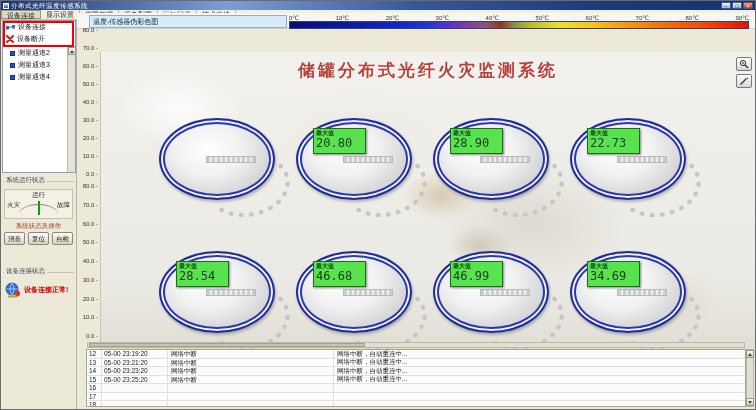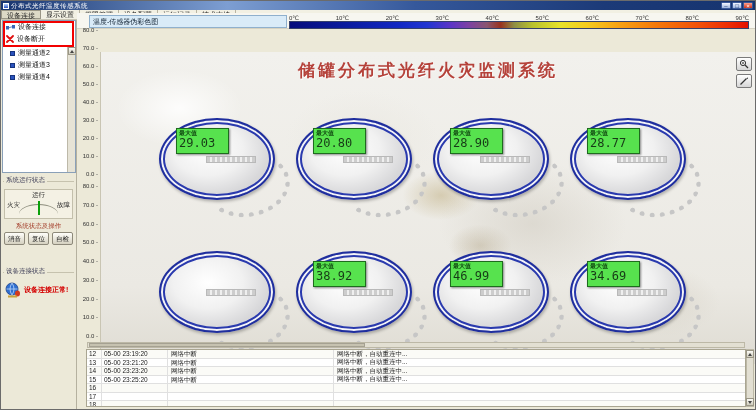--- a/index.html
+++ b/index.html
@@ -257,24 +257,20 @@
     </div>
 
   <div class="plot">
     <div class="plot-title">储罐分布式光纤火灾监测系统</div>
     <div class="tank-grid">
 
     <div class="tank">
         <span class="tank-arc"></span>
         <span class="tank-ring"></span>
         <span class="segs"></span>
-        <span class="lcd">
-          <span class="lcd-label">最大值</span>
-          <span class="lcd-value">29.03</span>
-        </span>
       </div>
         <div class="tank">
         <span class="tank-arc"></span>
         <span class="tank-ring"></span>
         <span class="segs"></span>
         <span class="lcd">
           <span class="lcd-label">最大值</span>
           <span class="lcd-value">20.80</span>
         </span>
       </div>
@@ -286,35 +282,39 @@
           <span class="lcd-label">最大值</span>
           <span class="lcd-value">28.90</span>
         </span>
       </div>
         <div class="tank">
         <span class="tank-arc"></span>
         <span class="tank-ring"></span>
         <span class="segs"></span>
         <span class="lcd">
           <span class="lcd-label">最大值</span>
-          <span class="lcd-value">28.77</span>
-        </span>
-      </div>
-        <div class="tank">
-        <span class="tank-arc"></span>
-        <span class="tank-ring"></span>
-        <span class="segs"></span>
-      </div>
-        <div class="tank">
-        <span class="tank-arc"></span>
-        <span class="tank-ring"></span>
-        <span class="segs"></span>
-        <span class="lcd">
-          <span class="lcd-label">最大值</span>
-          <span class="lcd-value">38.92</span>
+          <span class="lcd-value">22.73</span>
+        </span>
+      </div>
+        <div class="tank">
+        <span class="tank-arc"></span>
+        <span class="tank-ring"></span>
+        <span class="segs"></span>
+        <span class="lcd">
+          <span class="lcd-label">最大值</span>
+          <span class="lcd-value">28.54</span>
+        </span>
+      </div>
+        <div class="tank">
+        <span class="tank-arc"></span>
+        <span class="tank-ring"></span>
+        <span class="segs"></span>
+        <span class="lcd">
+          <span class="lcd-label">最大值</span>
+          <span class="lcd-value">46.68</span>
         </span>
       </div>
         <div class="tank">
         <span class="tank-arc"></span>
         <span class="tank-ring"></span>
         <span class="segs"></span>
         <span class="lcd">
           <span class="lcd-label">最大值</span>
           <span class="lcd-value">46.99</span>
         </span>

